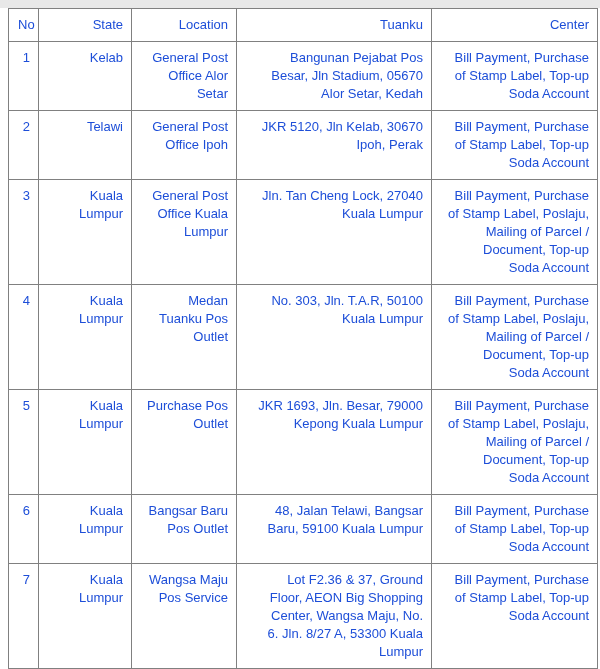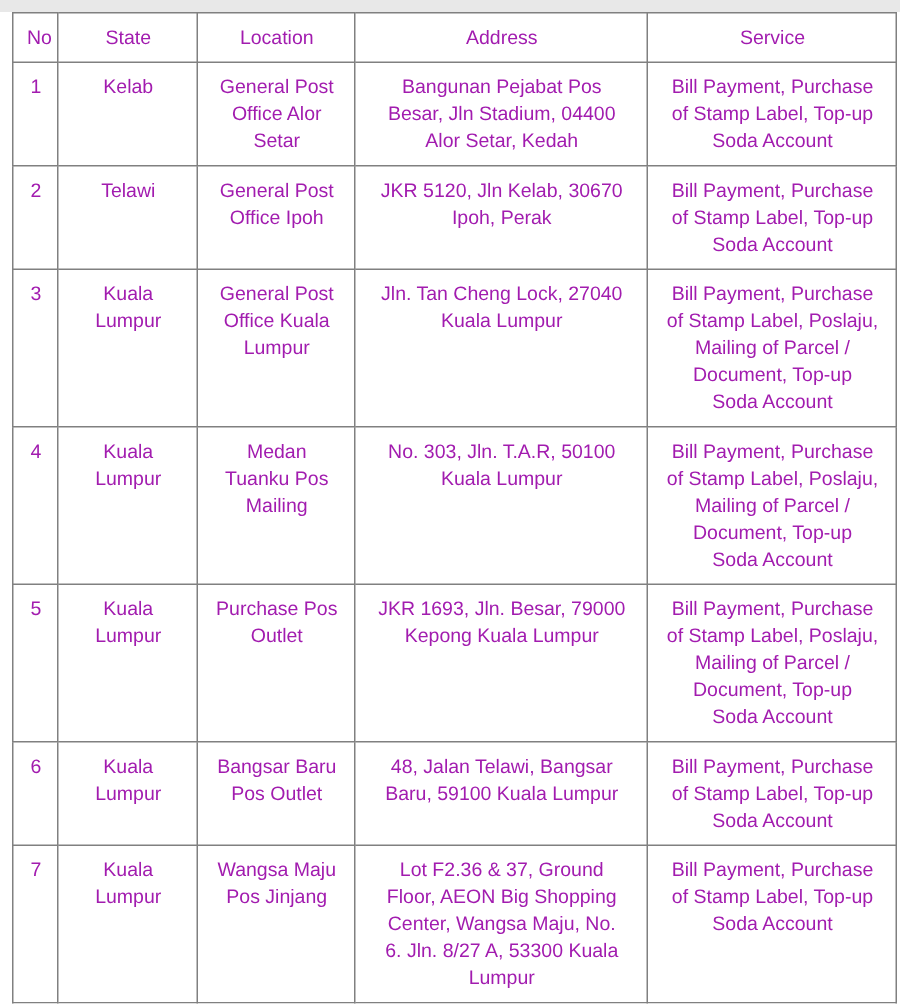--- a/index.html
+++ b/index.html
@@ -20,25 +20,25 @@
   }
   table.pos-table {
     border-collapse: collapse;
     margin-left: 8px;
     width: 589px;
     table-layout: fixed;
   }
   table.pos-table th,
   table.pos-table td {
     border: 1px solid #808080;
-    color: #a21caf;
+    color: #1d4ed8;
     font-size: 13px;
     line-height: 18px;
     font-weight: normal;
-    text-align: center;
+    text-align: right;
     vertical-align: top;
     padding: 7px 8px 7px 9px;
     white-space: pre-line;
     overflow: hidden;
     background: #ffffff;
   }
   table.pos-table tr.partial-row td {
     height: 40px;
   }
 </style>
@@ -53,33 +53,33 @@
     <col style="width:93px">
     <col style="width:105px">
     <col style="width:195px">
     <col style="width:166px">
   </colgroup>
   <thead>
     <tr>
       <th>No</th>
       <th>State</th>
       <th>Location</th>
-      <th>Address</th>
-      <th>Service</th>
+      <th>Tuanku</th>
+      <th>Center</th>
     </tr>
   </thead>
   <tbody>
     <tr>
       <td>1</td>
       <td>Kelab</td>
       <td>General Post
 Office Alor
 Setar</td>
       <td>Bangunan Pejabat Pos
-Besar, Jln Stadium, 04400
+Besar, Jln Stadium, 05670
 Alor Setar, Kedah</td>
       <td>Bill Payment, Purchase
 of Stamp Label, Top-up
 Soda Account</td>
     </tr>
     <tr>
       <td>2</td>
       <td>Telawi</td>
       <td>General Post
 Office Ipoh</td>
@@ -103,21 +103,21 @@
 Mailing of Parcel /
 Document, Top-up
 Soda Account</td>
     </tr>
     <tr>
       <td>4</td>
       <td>Kuala
 Lumpur</td>
       <td>Medan
 Tuanku Pos
-Mailing</td>
+Outlet</td>
       <td>No. 303, Jln. T.A.R, 50100
 Kuala Lumpur</td>
       <td>Bill Payment, Purchase
 of Stamp Label, Poslaju,
 Mailing of Parcel /
 Document, Top-up
 Soda Account</td>
     </tr>
     <tr>
       <td>5</td>
@@ -143,21 +143,21 @@
 Baru, 59100 Kuala Lumpur</td>
       <td>Bill Payment, Purchase
 of Stamp Label, Top-up
 Soda Account</td>
     </tr>
     <tr>
       <td>7</td>
       <td>Kuala
 Lumpur</td>
       <td>Wangsa Maju
-Pos Jinjang</td>
+Pos Service</td>
       <td>Lot F2.36 &amp; 37, Ground
 Floor, AEON Big Shopping
 Center, Wangsa Maju, No.
 6. Jln. 8/27 A, 53300 Kuala
 Lumpur</td>
       <td>Bill Payment, Purchase
 of Stamp Label, Top-up
 Soda Account</td>
     </tr>
     <tr class="partial-row">

